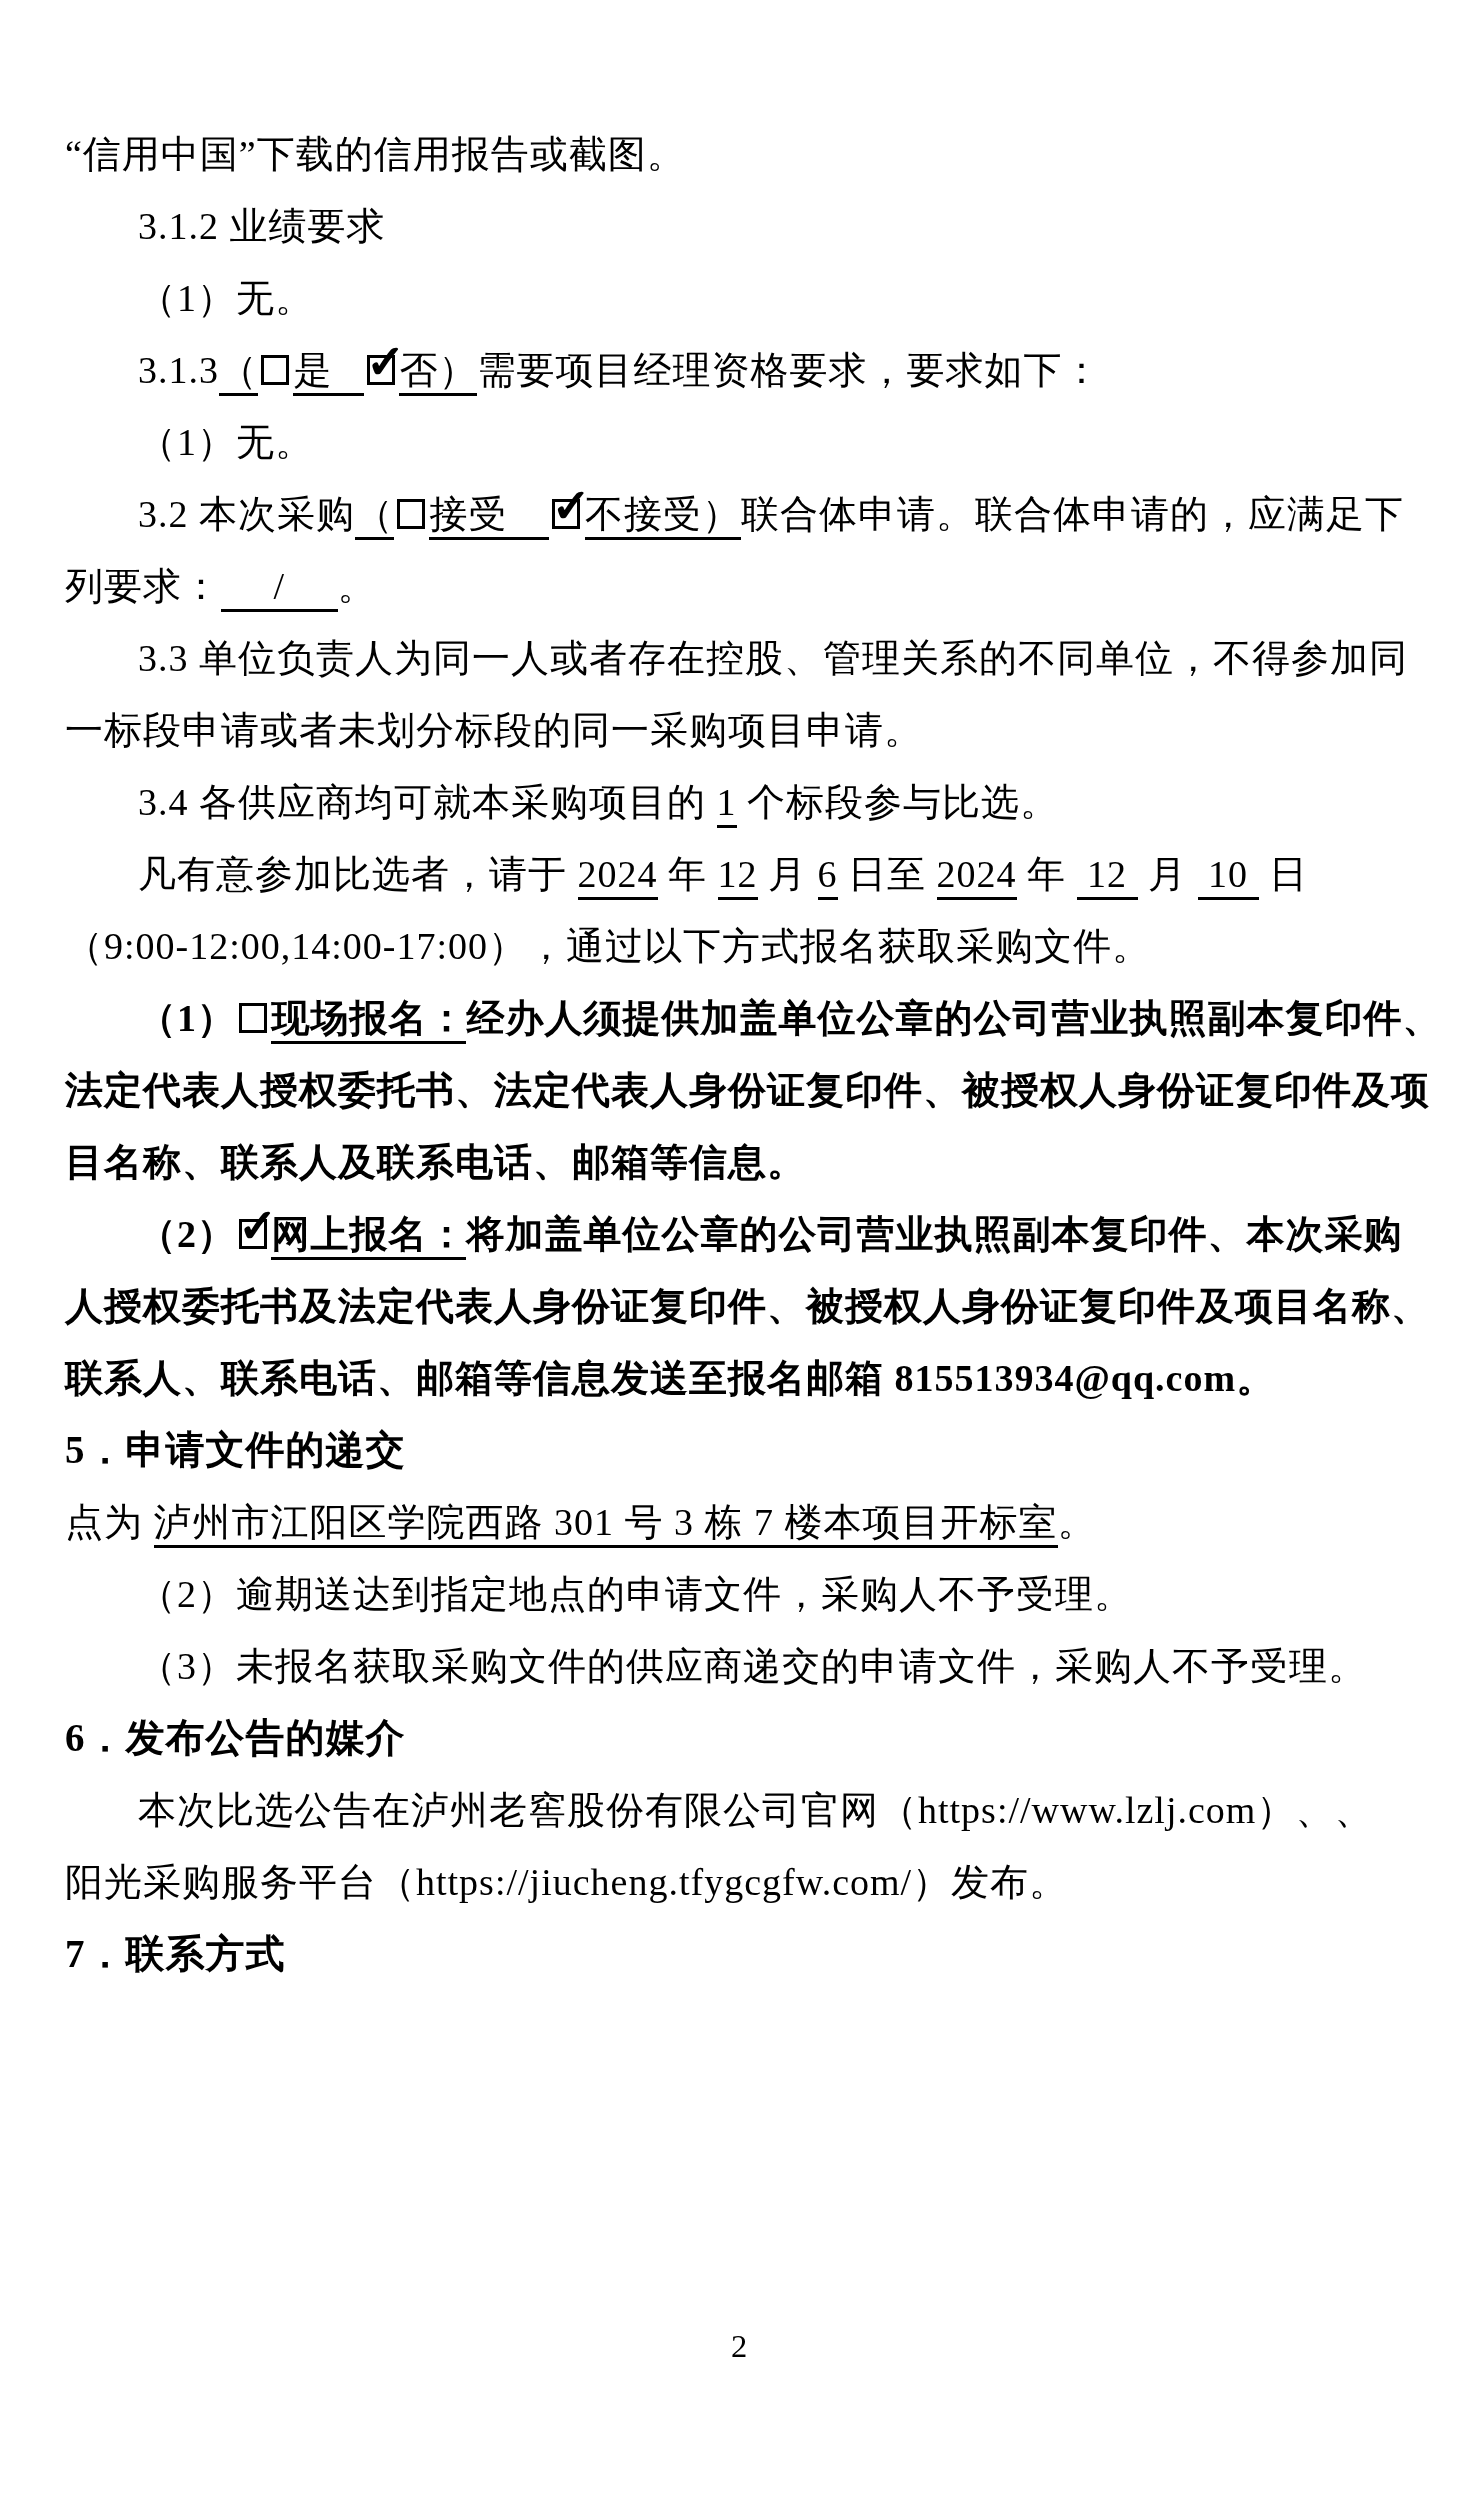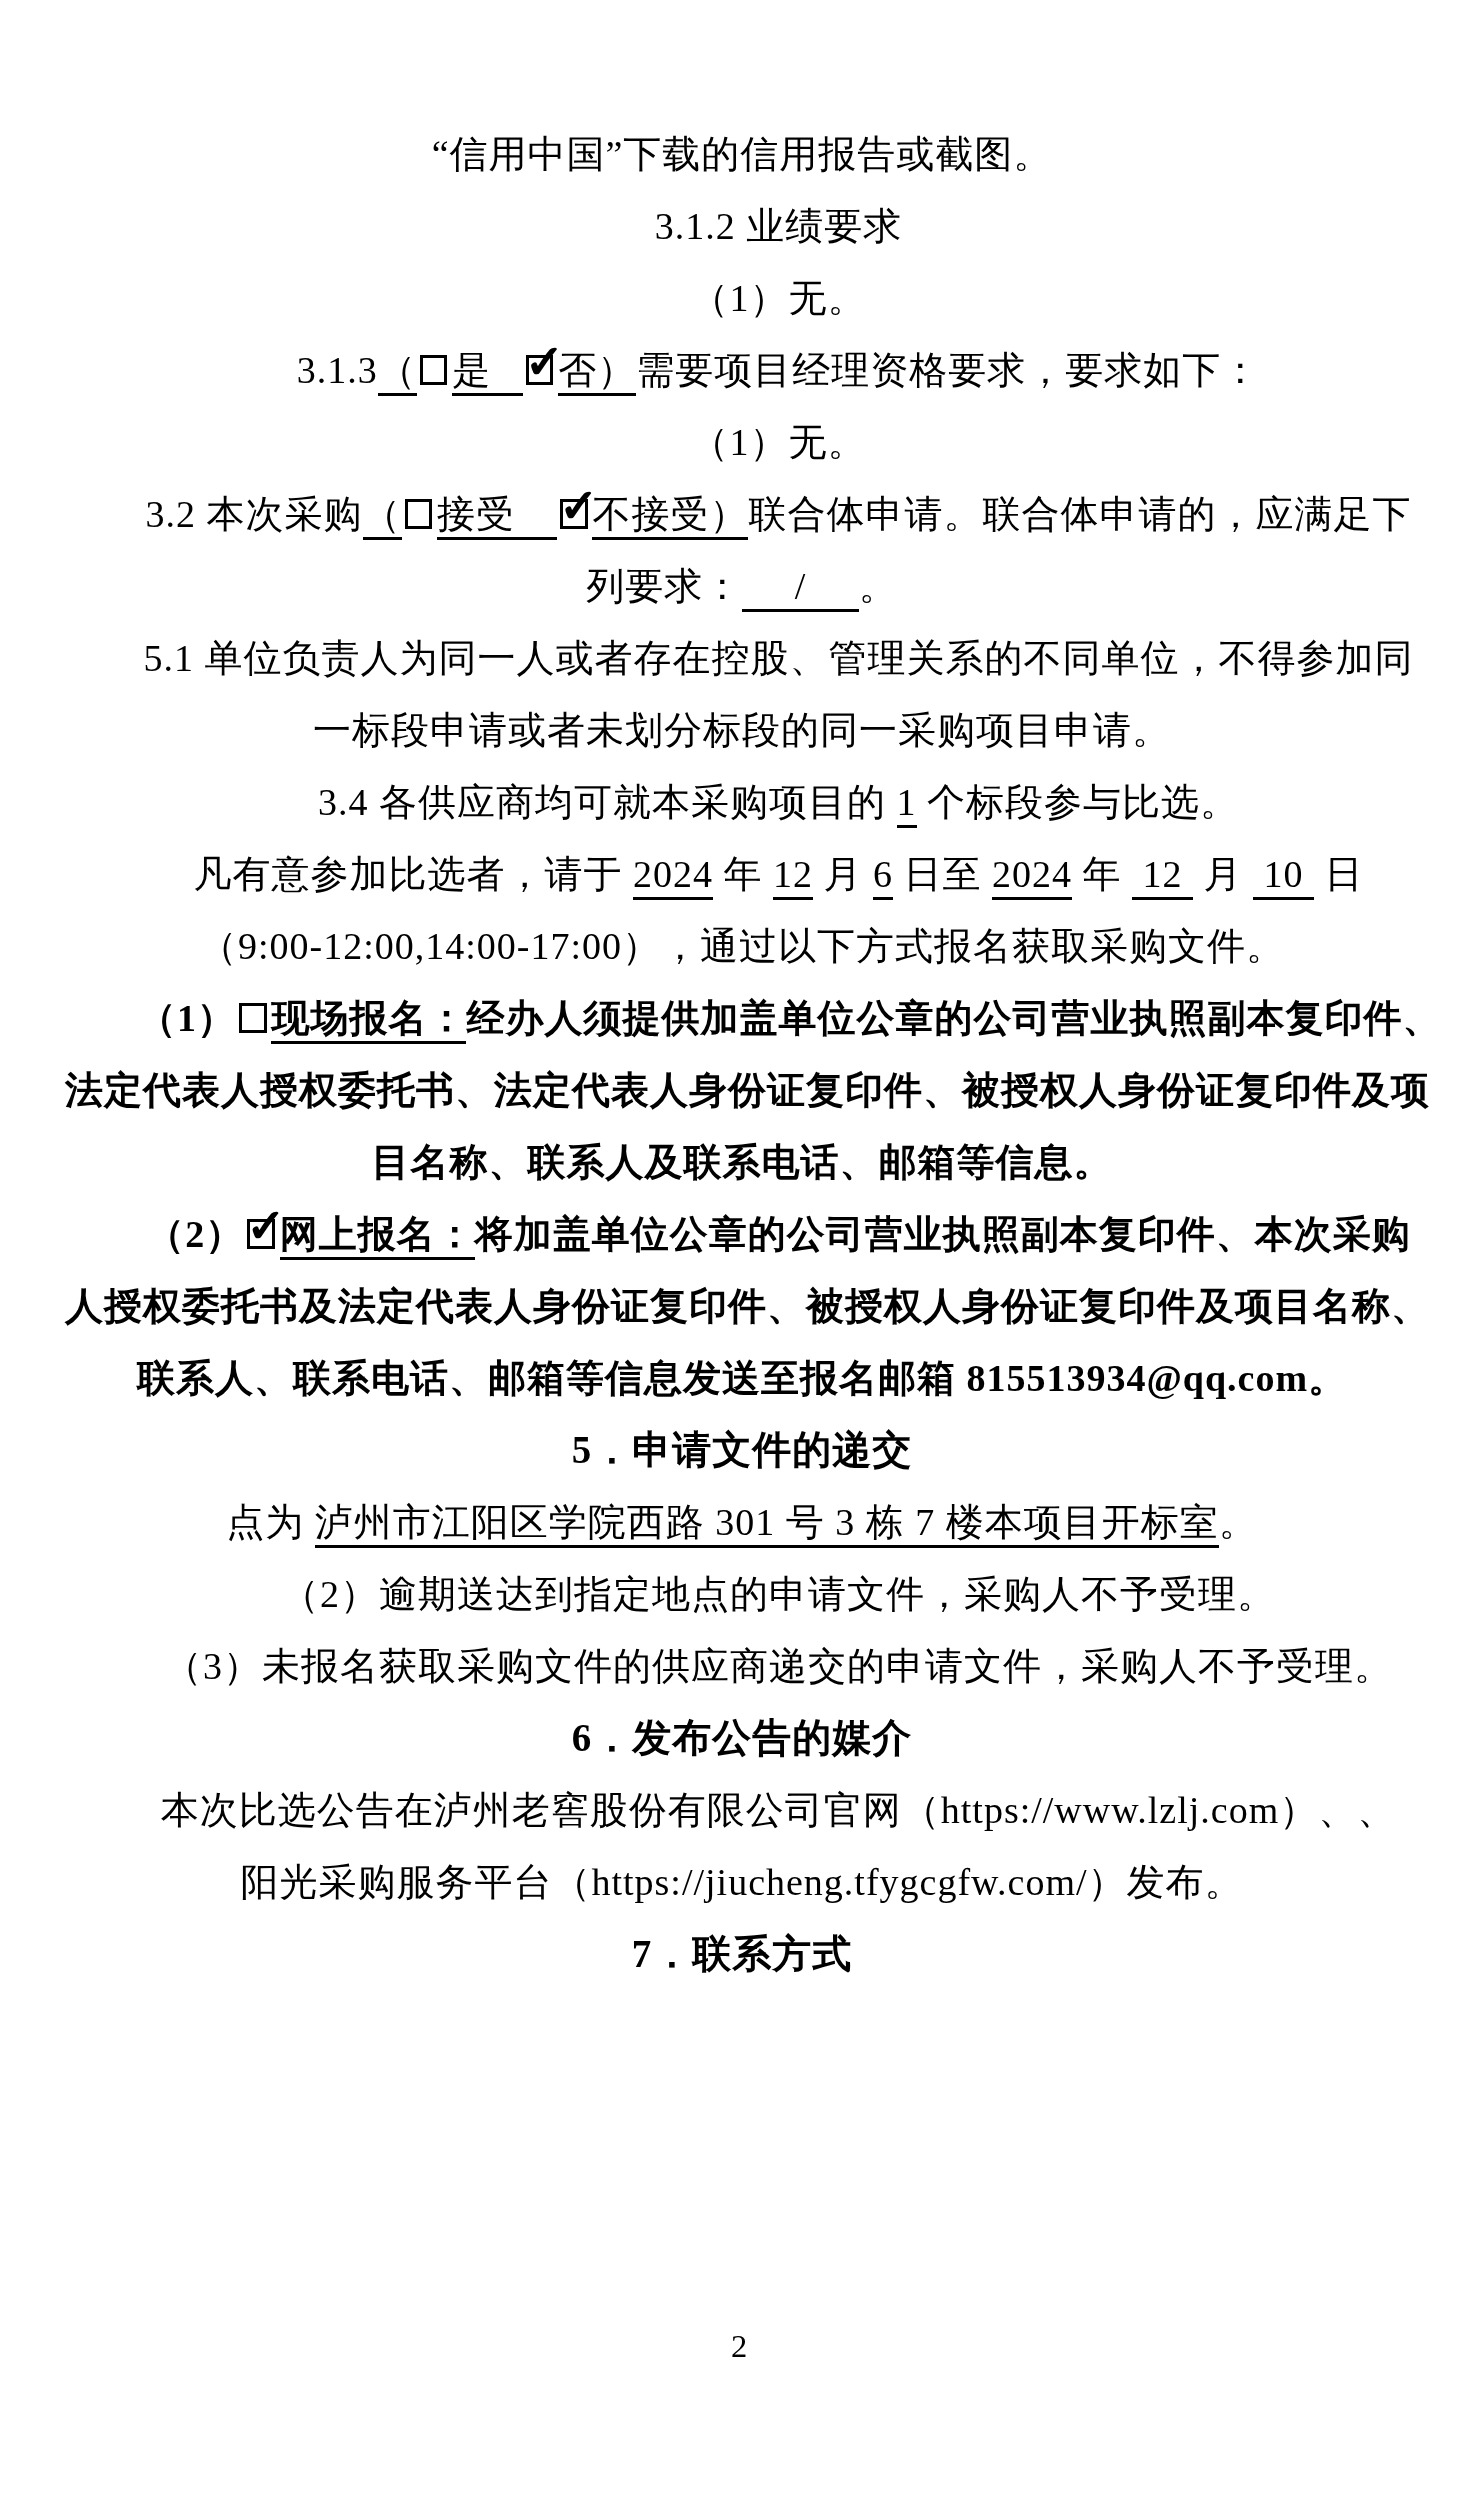--- a/index.html
+++ b/index.html
@@ -7,21 +7,20 @@
     width: 1478px;
     height: 2511px;
     background: #ffffff;
     position: relative;
     overflow: hidden;
     color: #000;
     font-family: "Liberation Serif", "DejaVu Serif", serif;
   }
   #doc {
     padding: 118px 59px 0 65px;
-    text-align: center;
   }
   .line {
     font-size: 38px;
     line-height: 72px;
     height: 72px;
     white-space: pre;
     letter-spacing: 1px;
   }
   .ind { padding-left: 73px; }
   .bold { font-weight: bold; }
@@ -66,21 +65,21 @@
 <body>
 
 <div id="doc">
     <div class="line"><span>“信用中国”下载的信用报告或截图。</span></div>
     <div class="line ind"><span>3.1.2 业绩要求</span></div>
     <div class="line ind"><span>（1）无。</span></div>
     <div class="line ind"><span>3.1.3</span><span class="u">（</span><span class="cb u"></span><span class="u">是   </span><span class="cb cbx u"></span><span class="u">否）</span><span>需要项目经理资格要求，要求如下：</span></div>
     <div class="line ind"><span>（1）无。</span></div>
     <div class="line ind"><span>3.2 本次采购</span><span class="u">（</span><span class="cb u"></span><span class="u">接受    </span><span class="cb cbx u"></span><span class="u">不接受）</span><span>联合体申请。联合体申请的，应满足下</span></div>
     <div class="line"><span>列要求：</span><span class="u">     /     </span><span>。</span></div>
-    <div class="line ind"><span>5.1 单位负责人为同一人或者存在控股、管理关系的不同单位，不得参加同</span></div>
+    <div class="line ind"><span>3.3 单位负责人为同一人或者存在控股、管理关系的不同单位，不得参加同</span></div>
     <div class="line"><span>一标段申请或者未划分标段的同一采购项目申请。</span></div>
     <div class="line ind"><span>3.4 各供应商均可就本采购项目的 </span><span class="u">1</span><span> 个标段参与比选。</span></div>
     <div class="line ind"><span>凡有意参加比选者，请于 </span><span class="u">2024</span><span> 年 </span><span class="u">12</span><span> 月 </span><span class="u">6</span><span> 日至 </span><span class="u">2024</span><span> 年 </span><span class="u"> 12 </span><span> 月 </span><span class="u"> 10 </span><span> 日</span></div>
     <div class="line"><span>（9:00-12:00,14:00-17:00），通过以下方式报名获取采购文件。</span></div>
     <div class="line ind bold"><span>（1）</span><span class="cb u"></span><span class="u">现场报名：</span><span>经办人须提供加盖单位公章的公司营业执照副本复印件、</span></div>
     <div class="line bold"><span>法定代表人授权委托书、法定代表人身份证复印件、被授权人身份证复印件及项</span></div>
     <div class="line bold"><span>目名称、联系人及联系电话、邮箱等信息。</span></div>
     <div class="line ind bold"><span>（2）</span><span class="cb cbx u"></span><span class="u">网上报名：</span><span>将加盖单位公章的公司营业执照副本复印件、本次采购</span></div>
     <div class="line bold"><span>人授权委托书及法定代表人身份证复印件、被授权人身份证复印件及项目名称、</span></div>
     <div class="line bold"><span>联系人、联系电话、邮箱等信息发送至报名邮箱 815513934@qq.com。</span></div>

